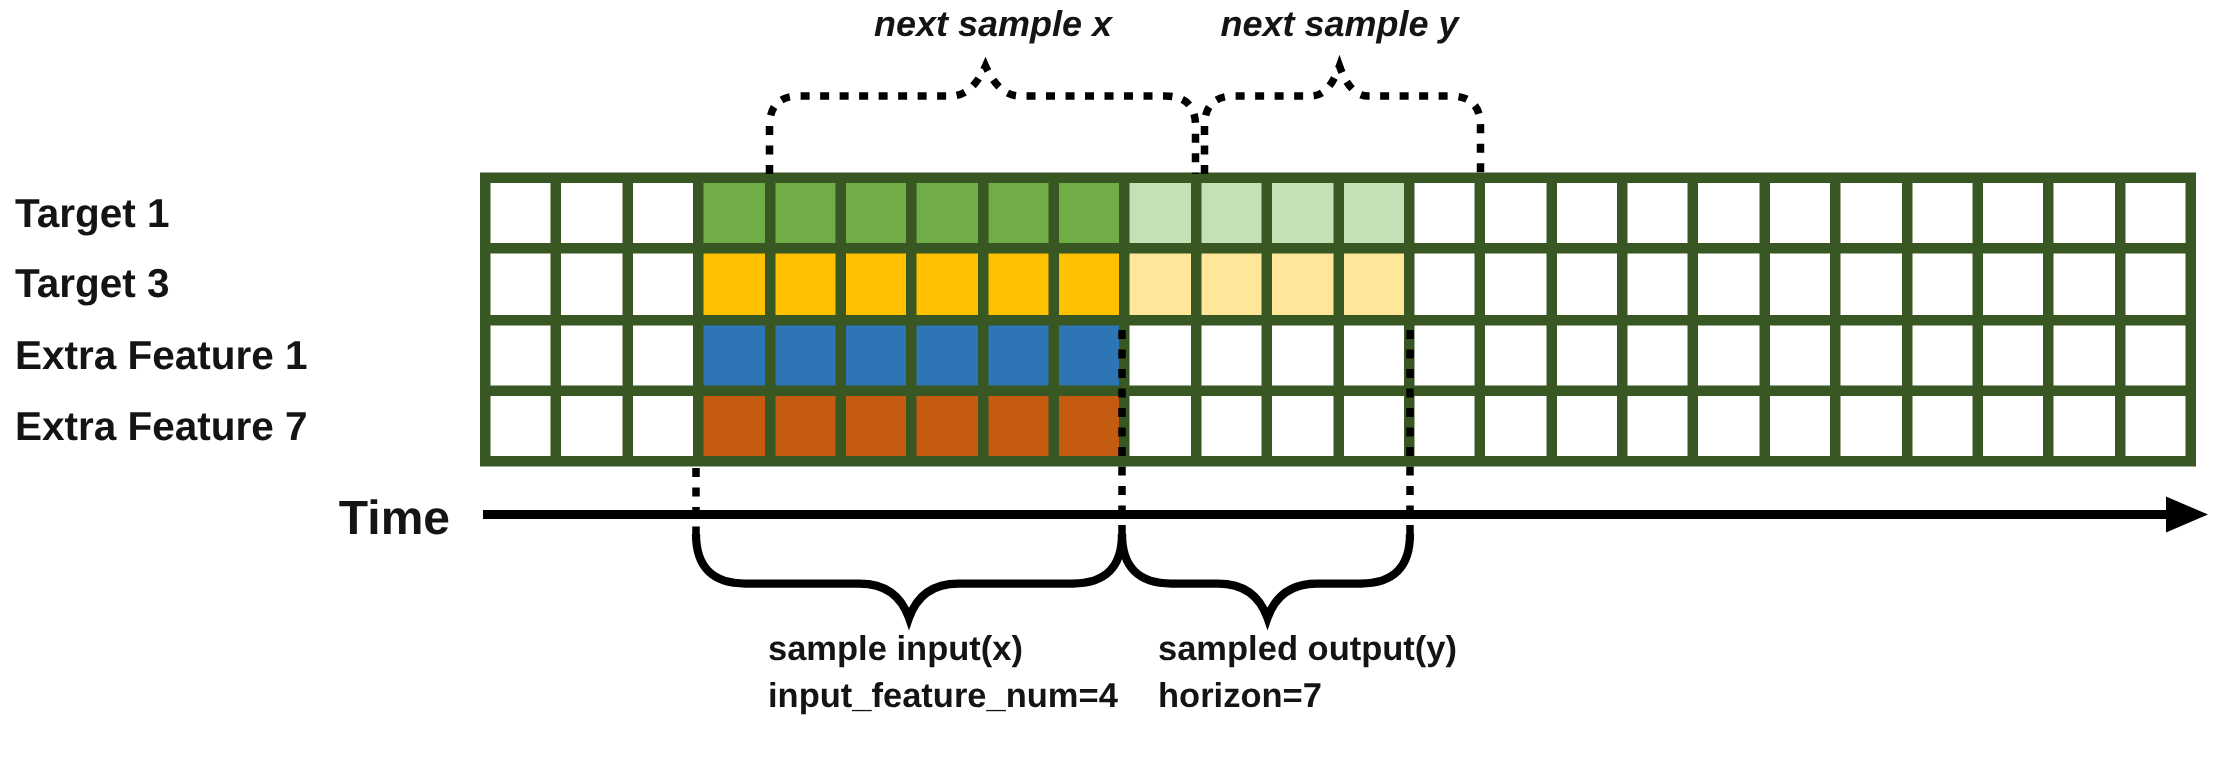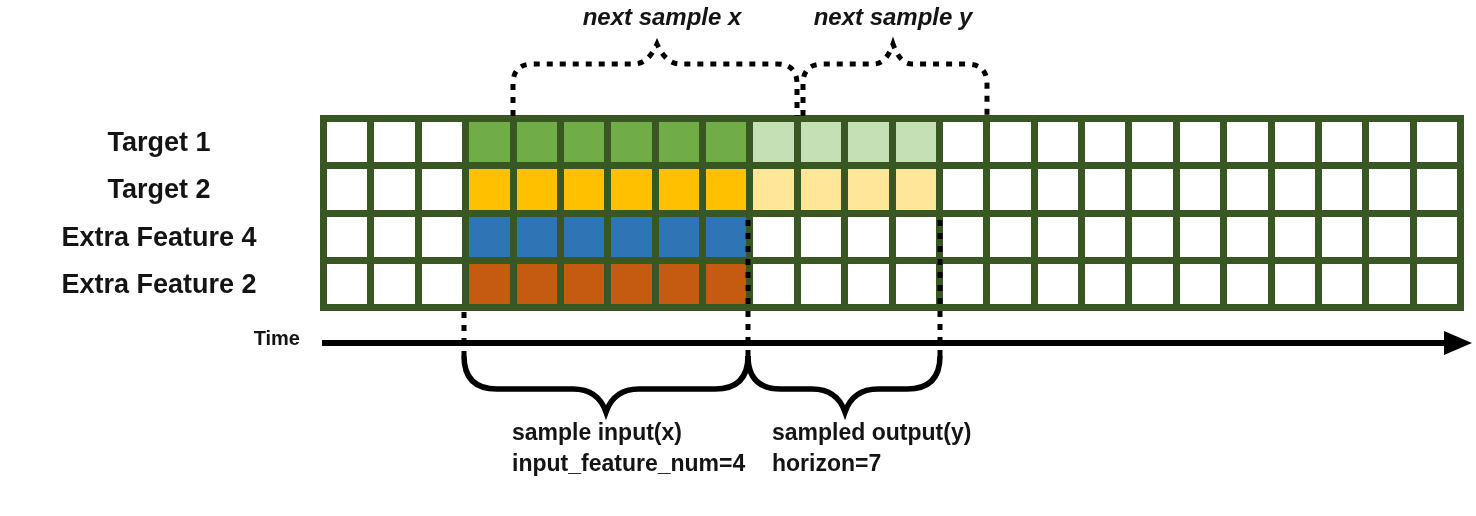--- a/index.html
+++ b/index.html
@@ -1,51 +1,51 @@
 <!DOCTYPE html>
 <html><head>
 <meta charset="utf-8">
 <style>
   html,body{margin:0;padding:0;background:#fff;font-family:"Liberation Sans",sans-serif;}
   .canvas{position:relative;width:1476px;height:516px;background:#ffffff;overflow:hidden;}
 
   .title{position:absolute;left:16px;top:2px;font-size:29px;font-weight:bold;color:#141414;letter-spacing:.2px;}
 
   .row-label{position:absolute;left:10px;width:298px;height:40px;line-height:40px;
-             text-align:center;font-size:27px;font-weight:bold;color:#141414;white-space:nowrap;}
+             text-align:left;font-size:27px;font-weight:bold;color:#141414;white-space:nowrap;}
   #row-label-0{top:122px;} #row-label-1{top:169px;} #row-label-2{top:217px;} #row-label-3{top:264px;}
 
   .grid{position:absolute;left:320px;top:115px;width:1144px;height:196px;
         display:grid;grid-template-columns:repeat(24,1fr);grid-template-rows:repeat(4,1fr);
         gap:7px;padding:7px;box-sizing:border-box;}
   .cell{width:100%;height:100%;}
 
   .next-label{position:absolute;top:3px;width:260px;text-align:center;
               font-size:24px;font-style:italic;font-weight:600;color:#141414;white-space:nowrap;}
   #next-label-x{left:532px;} #next-label-y{left:763px;}
 
   .anno-block{position:absolute;top:420px;font-size:23px;font-weight:600;color:#141414;}
   .anno-block p{margin:0 0 7px 0;line-height:24px;white-space:nowrap;}
   #input-block{left:512px;} #output-block{left:772px;}
 
   .time-label{position:absolute;left:120px;top:327px;width:180px;text-align:right;
-              font-size:20px;font-weight:bold;color:#141414;}
+              font-size:32px;font-weight:bold;color:#141414;}
 
   svg.overlay{position:absolute;left:0;top:0;pointer-events:none;}
 </style>
 </head>
 <body>
 
 <div class="canvas">
 
 
   <div class="row-label" id="row-label-0">Target 1</div>
-  <div class="row-label" id="row-label-1">Target 2</div>
-  <div class="row-label" id="row-label-2">Extra Feature 4</div>
-  <div class="row-label" id="row-label-3">Extra Feature 2</div>
+  <div class="row-label" id="row-label-1">Target 3</div>
+  <div class="row-label" id="row-label-2">Extra Feature 1</div>
+  <div class="row-label" id="row-label-3">Extra Feature 7</div>
 
   <div class="grid" id="sample-grid" style="background: rgb(56, 87, 35);">
       <div class="cell" style="background: rgb(255, 255, 255);"></div>
       <div class="cell" style="background: rgb(255, 255, 255);"></div>
       <div class="cell" style="background: rgb(255, 255, 255);"></div>
       <div class="cell" style="background: rgb(112, 173, 71);"></div>
       <div class="cell" style="background: rgb(112, 173, 71);"></div>
       <div class="cell" style="background: rgb(112, 173, 71);"></div>
       <div class="cell" style="background: rgb(112, 173, 71);"></div>
       <div class="cell" style="background: rgb(112, 173, 71);"></div>

